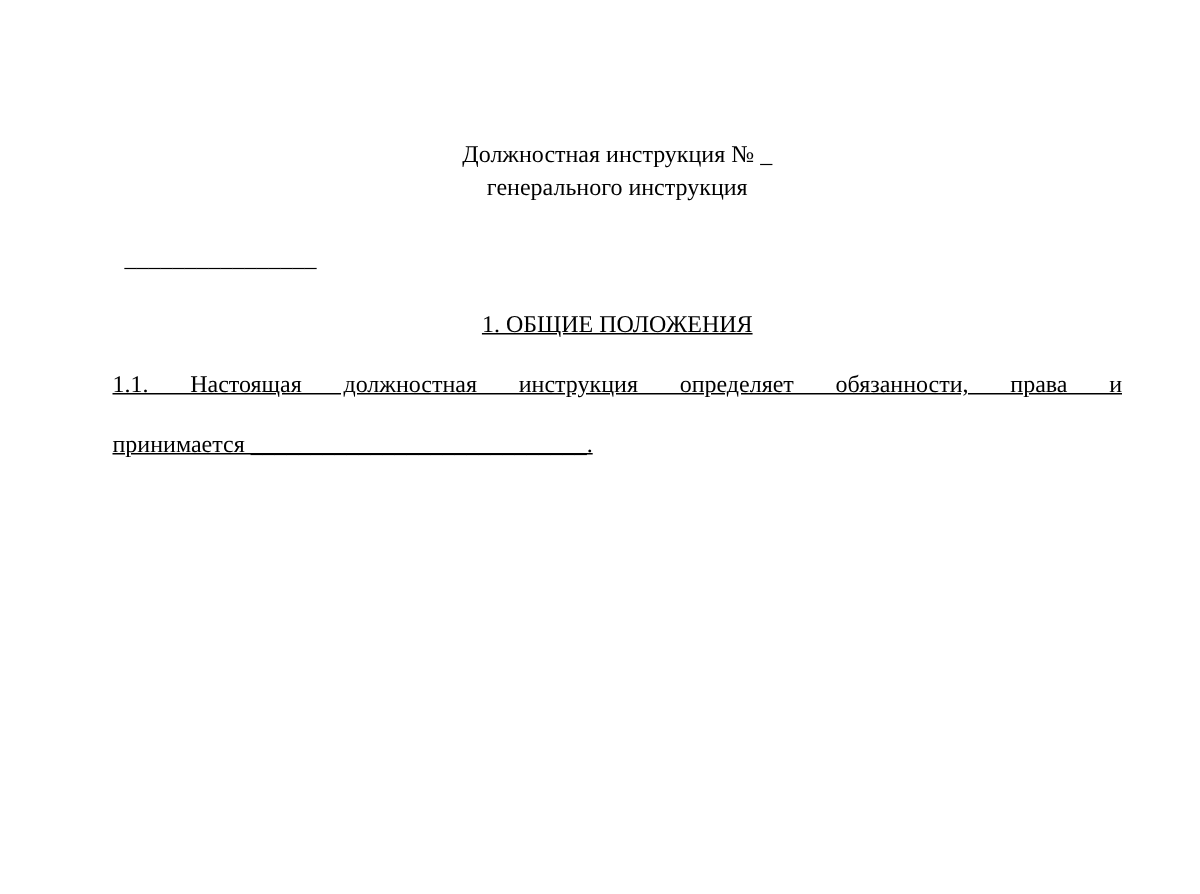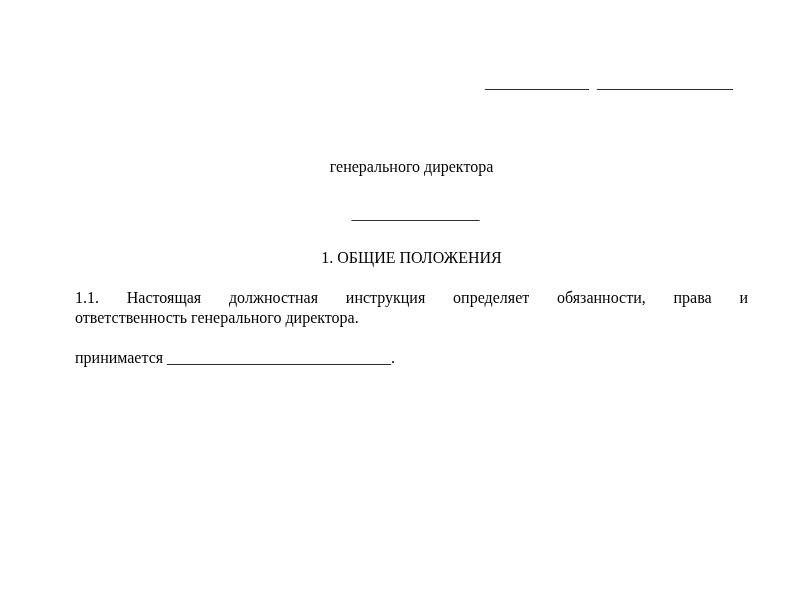--- a/index.html
+++ b/index.html
@@ -24,62 +24,63 @@
   .doc-title {
     margin-top: 21px;
     text-align: center;
     line-height: 22px;
   }
 
   .sig-row {
     margin-top: 26px;
     line-height: 20px;
     display: flex;
-    justify-content: center;
+    justify-content: flex-start;
   }
   .sig-row .left-blank { margin-left: 8px; }
 
   .section-heading {
     margin-top: 24px;
     text-align: center;
     line-height: 20px;
+    text-decoration: underline;
   }
 
   .para {
     margin-top: 20px;
     line-height: 20px;
+    text-decoration: underline;
   }
   
   .jl {
     text-align: justify;
     text-align-last: justify;
   }
 </style>
 </head>
 <body>
 
 <div class="page">
 
   <div class="approval">
-    <div>_____________  _________________</div>
   </div>
 
   <div class="doc-title">
-    <div>генерального директора</div>
+    <div>Должностная инструкция № _</div>
+    <div>генерального инструкция</div>
   </div>
 
   <div class="sig-row">
     <span class="left-blank">_____</span>
     <span class="right-blank">___________</span>
   </div>
 
   <div class="section-heading">1. ОБЩИЕ ПОЛОЖЕНИЯ</div>
 
   <div class="para">
     <div class="jl">1.1. Настоящая должностная инструкция определяет обязанности, права и</div>
-    <div>ответственность генерального директора.</div>
   </div>
 
   <div class="para">
     <div>принимается ____________________________.</div>
   </div>
 
 </div>
 
 </body></html>

